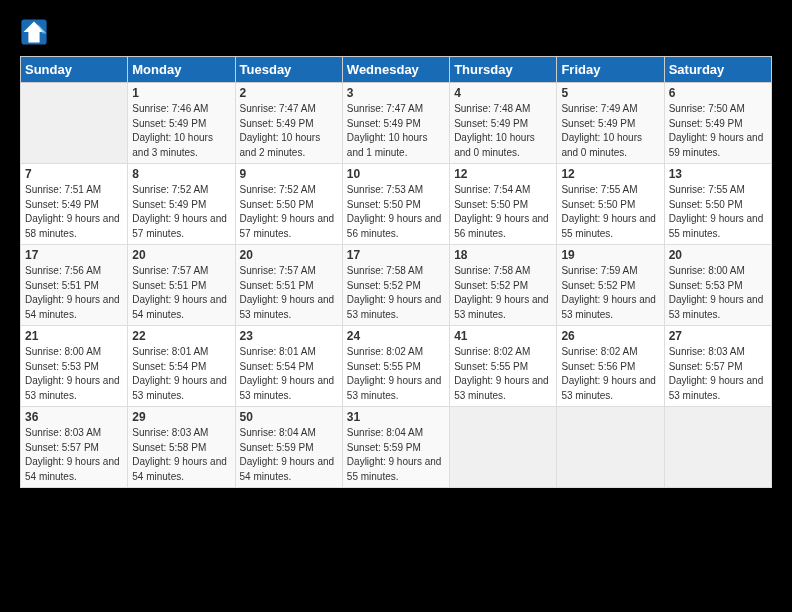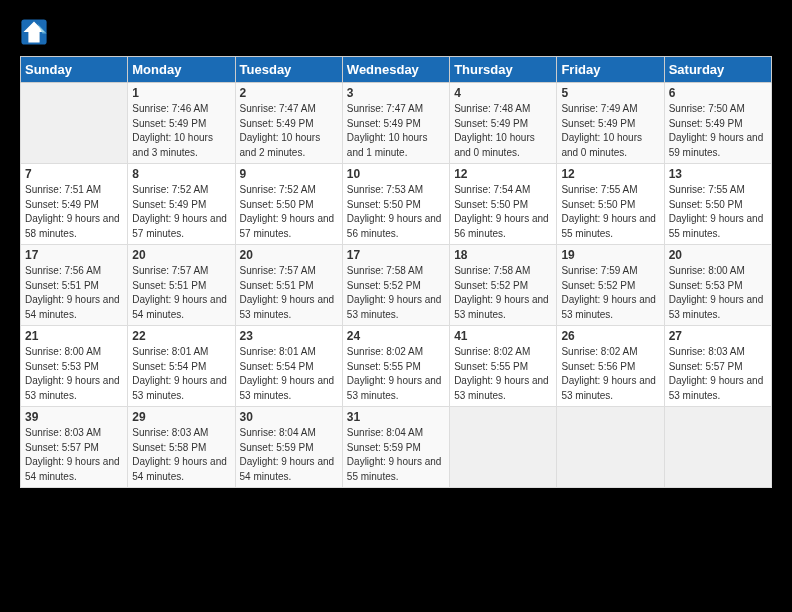--- a/index.html
+++ b/index.html
@@ -241,29 +241,29 @@
             <div class="day-num">26</div>
 <div class="cell-info">Sunrise: 8:02 AM<br>Sunset: 5:56 PM<br>Daylight: 9 hours and 53 minutes.</div>
           </td>
           <td>
             <div class="day-num">27</div>
 <div class="cell-info">Sunrise: 8:03 AM<br>Sunset: 5:57 PM<br>Daylight: 9 hours and 53 minutes.</div>
           </td>
         </tr>
         <tr>
           <td>
-            <div class="day-num">39</div>
+            <div class="day-num">36</div>
 <div class="cell-info">Sunrise: 8:03 AM<br>Sunset: 5:57 PM<br>Daylight: 9 hours and 54 minutes.</div>
           </td>
           <td>
             <div class="day-num">29</div>
 <div class="cell-info">Sunrise: 8:03 AM<br>Sunset: 5:58 PM<br>Daylight: 9 hours and 54 minutes.</div>
           </td>
           <td>
-            <div class="day-num">30</div>
+            <div class="day-num">50</div>
 <div class="cell-info">Sunrise: 8:04 AM<br>Sunset: 5:59 PM<br>Daylight: 9 hours and 54 minutes.</div>
           </td>
           <td>
             <div class="day-num">31</div>
 <div class="cell-info">Sunrise: 8:04 AM<br>Sunset: 5:59 PM<br>Daylight: 9 hours and 55 minutes.</div>
           </td>
           <td class="empty-cell"></td>
           <td class="empty-cell"></td>
           <td class="empty-cell"></td>
         </tr>

